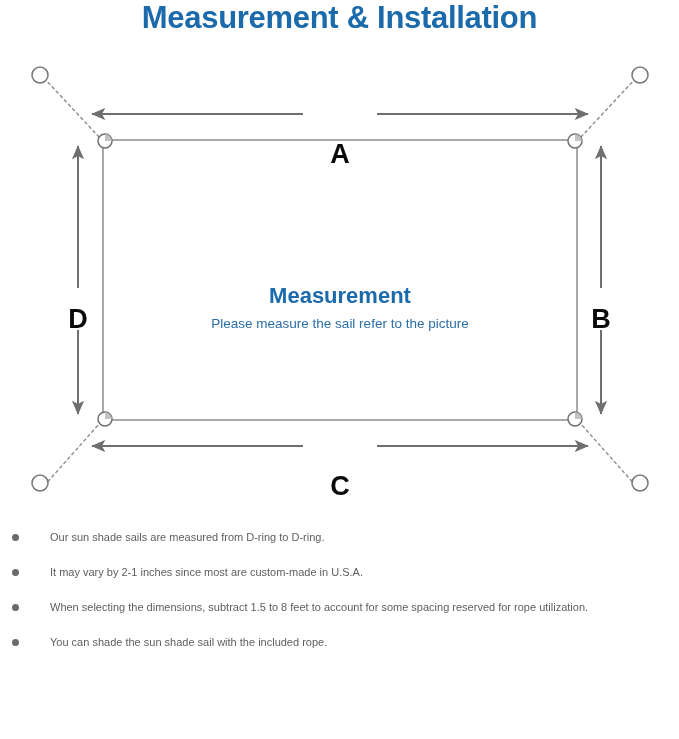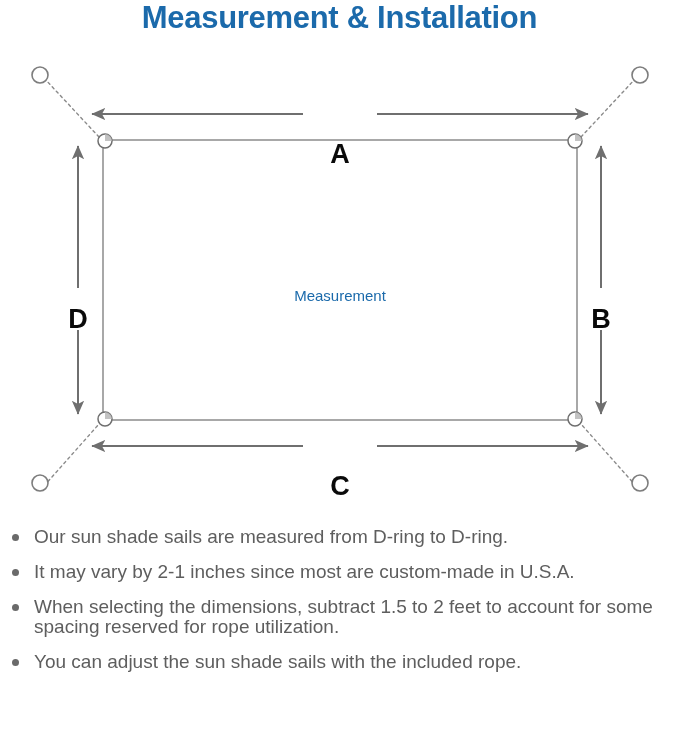--- a/index.html
+++ b/index.html
@@ -52,22 +52,22 @@
   
   .center-block {
     position: absolute;
     left: 103px;
     top: 240px;
     width: 474px;
     text-align: center;
     pointer-events: none;
   }
   .center-title {
-    font-size: 15px;
-    font-weight: normal;
+    font-size: 22px;
+    font-weight: bold;
     color: #1b6aab;
     line-height: 28px;
     white-space: nowrap;
   }
   .center-sub {
     font-size: 13.5px;
     font-weight: normal;
     color: #2b6ea8;
     line-height: 20px;
     margin-top: 4px;
@@ -89,23 +89,23 @@
 
   
   .notes {
     position: absolute;
     left: 0px;
     top: 527px;
     width: 679px;
   }
   .note-item {
     position: relative;
-    padding-left: 34px;
+    padding-left: 50px;
     margin-bottom: 15px;
-    font-size: 19px;
+    font-size: 11px;
     line-height: 20px;
     color: #5e5e5e;
   }
   .note-item .bullet {
     position: absolute;
     left: 12px;
     top: 7px;
     width: 7px;
     height: 7px;
     border-radius: 50%;
@@ -172,40 +172,41 @@
         <line x1="78" y1="246" x2="78" y2="104" marker-end="url(#arrHeadL)"></line>
         <line x1="78" y1="288" x2="78" y2="372" marker-end="url(#arrHeadR)"></line>
 
         <line x1="601" y1="246" x2="601" y2="104" marker-end="url(#arrHeadL)"></line>
         <line x1="601" y1="288" x2="601" y2="372" marker-end="url(#arrHeadR)"></line>
       </g>
     </svg>
 
     <div class="center-block">
       <div class="center-title">Measurement</div>
+      <div class="center-sub">Please measure the sail refer to the picture</div>
     </div>
 
     <div class="dim-label dim-a">A</div>
     <div class="dim-label dim-b">B</div>
     <div class="dim-label dim-c">C</div>
     <div class="dim-label dim-d">D</div>
   </div>
 
   <div class="notes">
     <div class="note-item">
       <span class="bullet"></span>
       <span class="note-text">Our sun shade sails are measured from D-ring to D-ring.</span>
     </div>
     <div class="note-item">
       <span class="bullet"></span>
       <span class="note-text">It may vary by 2-1 inches since most are custom-made in U.S.A.</span>
     </div>
     <div class="note-item">
       <span class="bullet"></span>
-      <span class="note-text">When selecting the dimensions, subtract 1.5 to 2 feet to account for some spacing reserved for rope utilization.</span>
-    </div>
-    <div class="note-item">
-      <span class="bullet"></span>
-      <span class="note-text">You can adjust the sun shade sails with the included rope.</span>
+      <span class="note-text">When selecting the dimensions, subtract 1.5 to 8 feet to account for some spacing reserved for rope utilization.</span>
+    </div>
+    <div class="note-item">
+      <span class="bullet"></span>
+      <span class="note-text">You can shade the sun shade sail with the included rope.</span>
     </div>
   </div>
 
 </div>
 
 </body></html>

